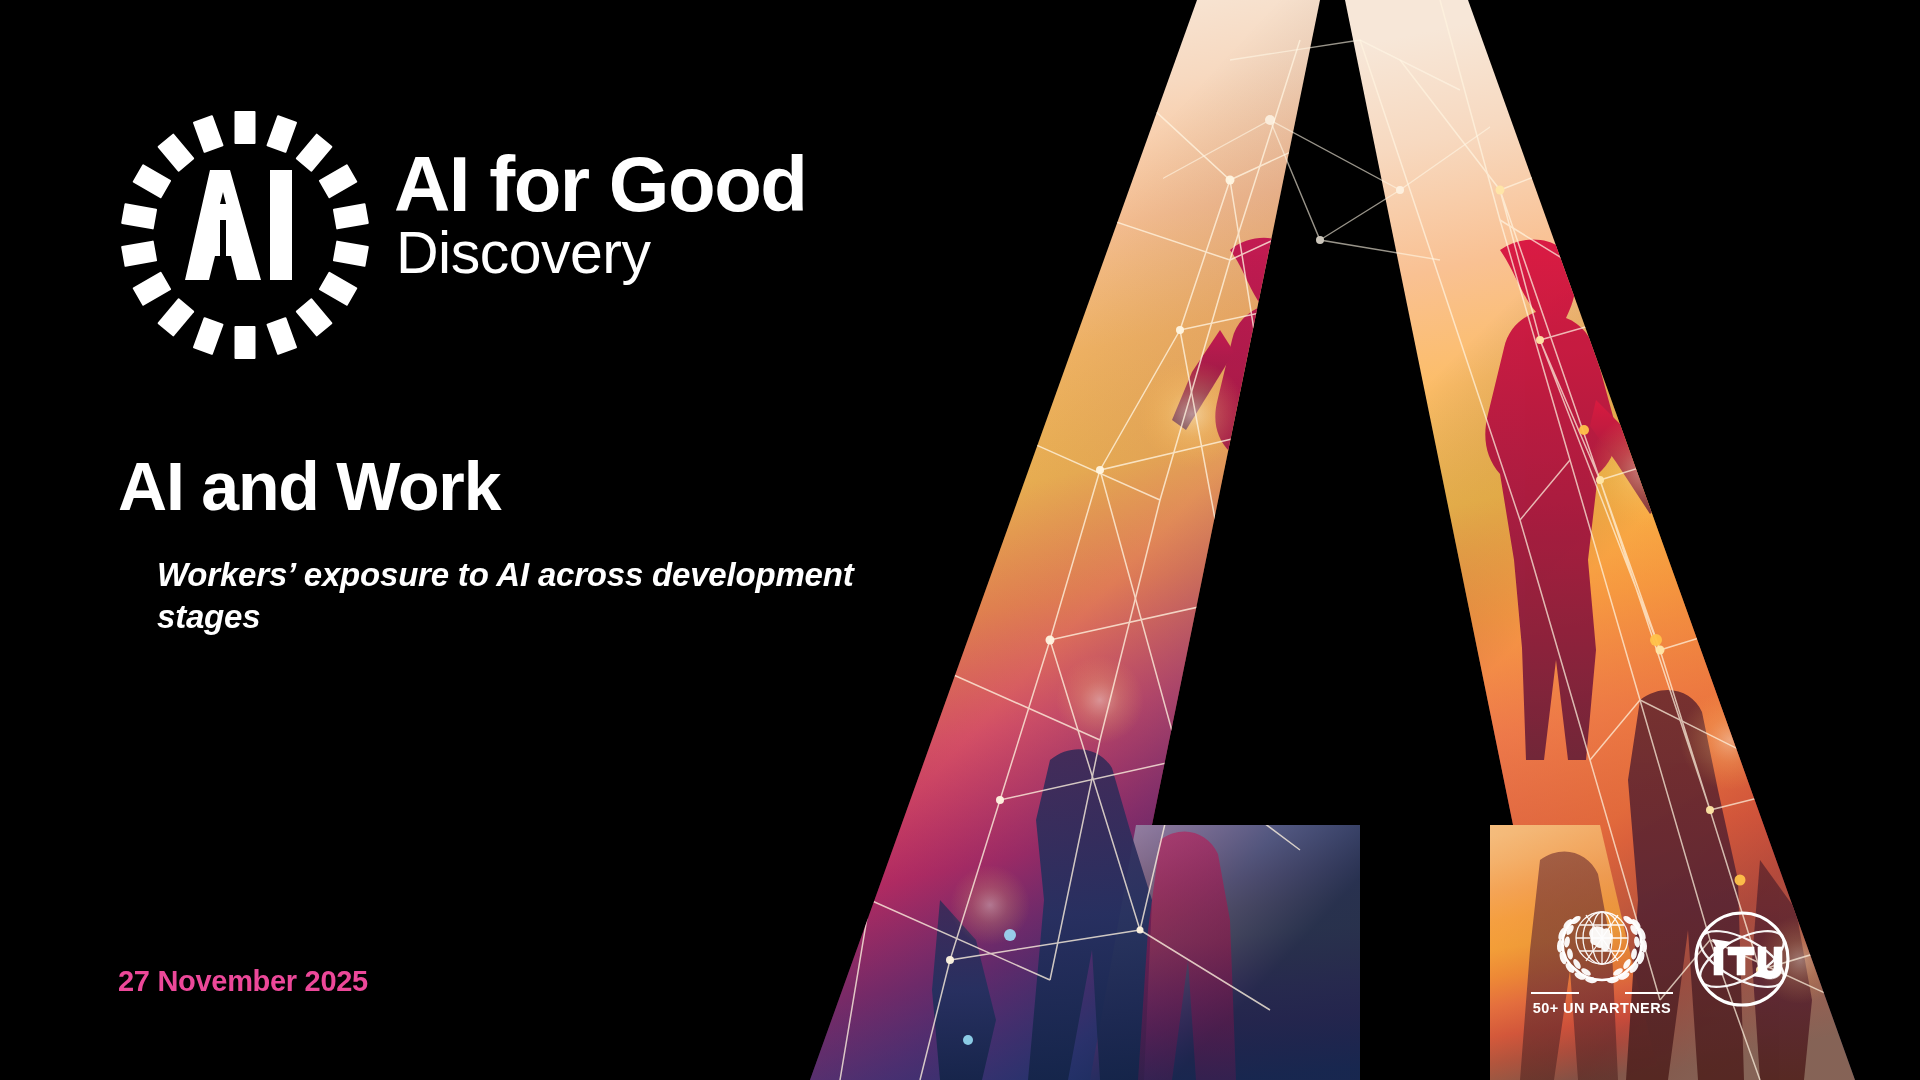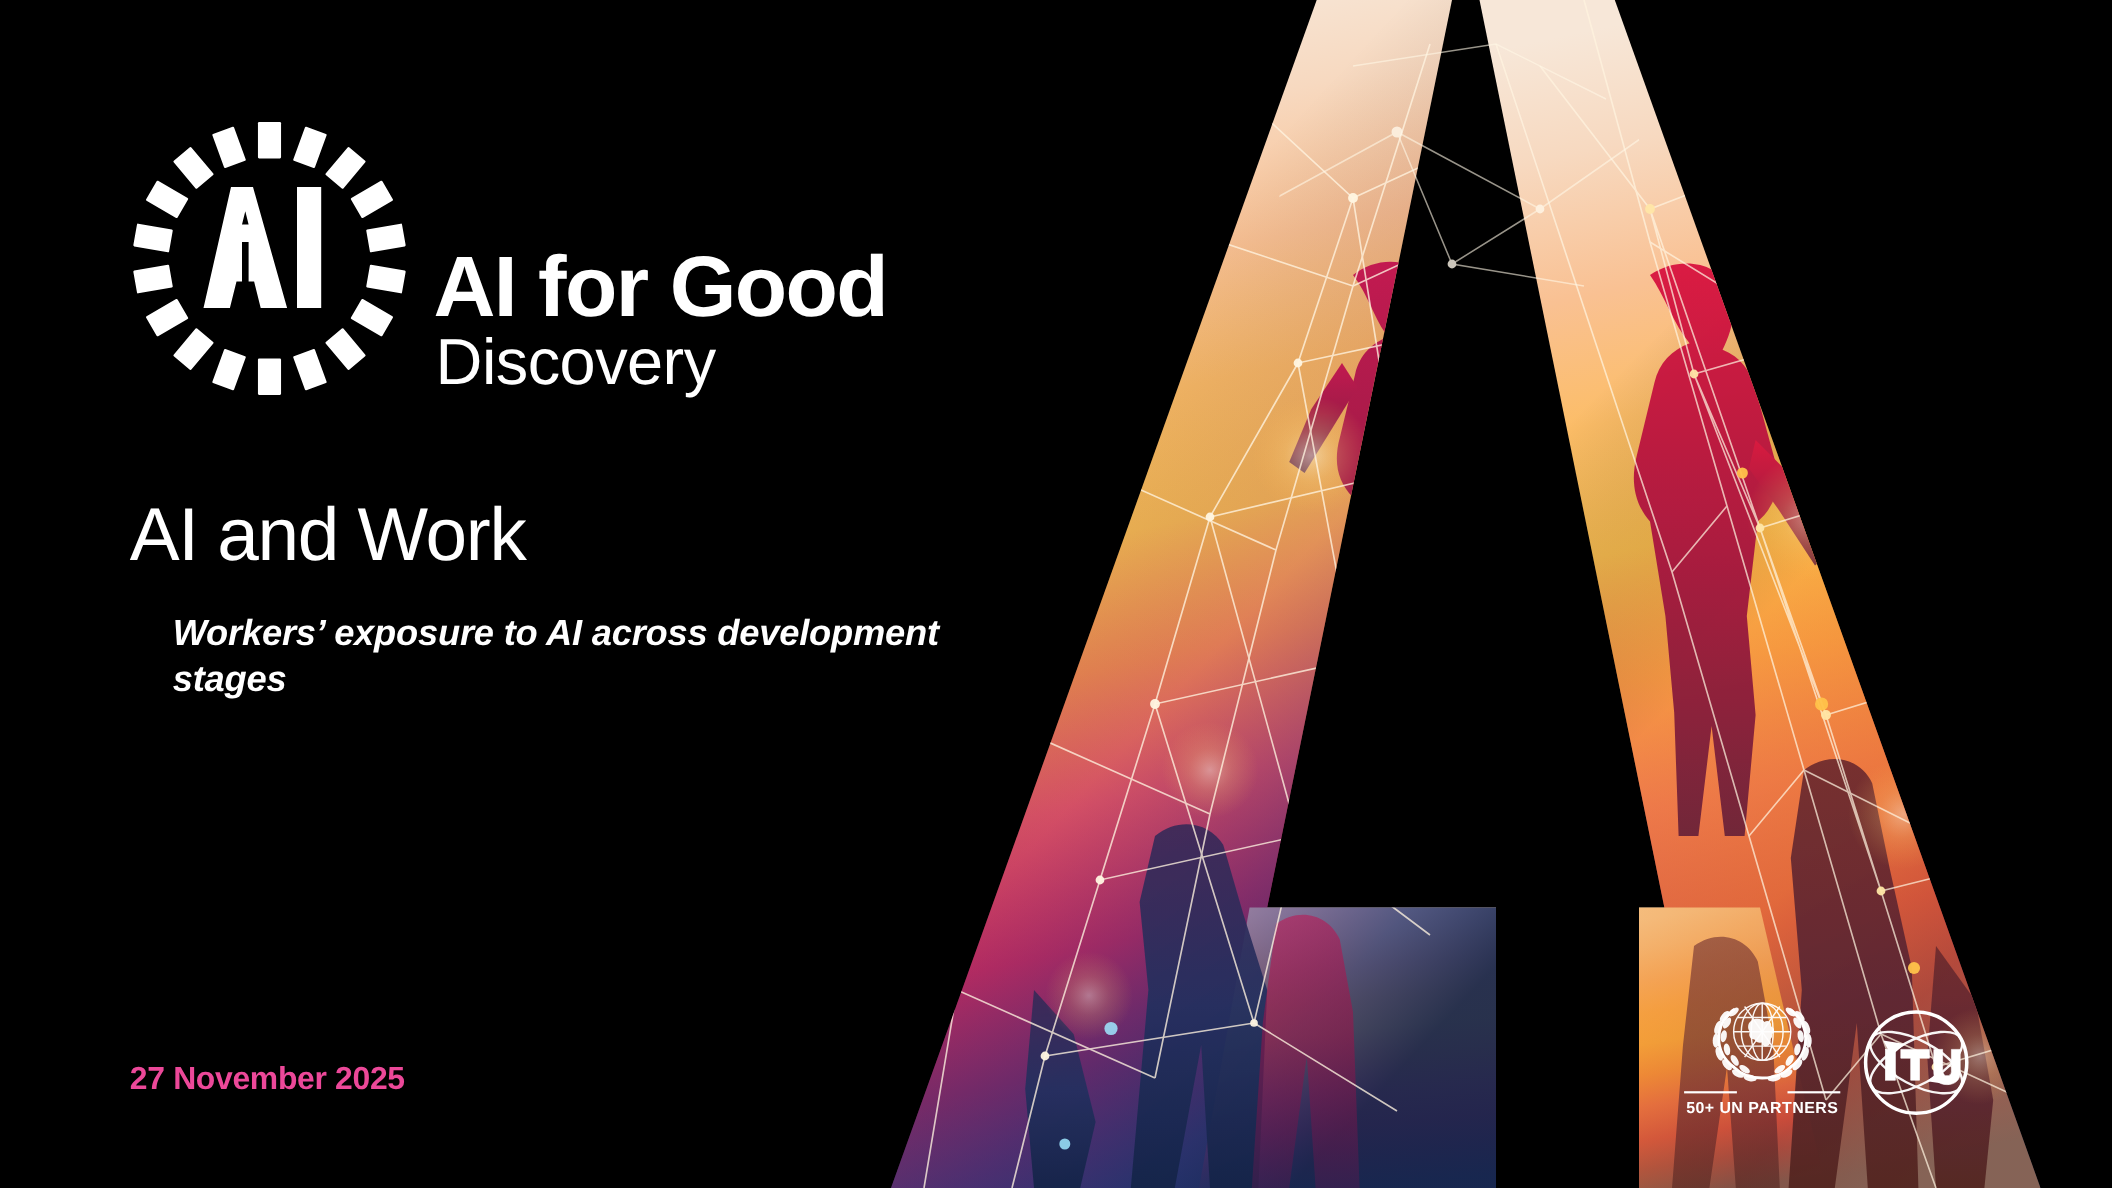--- a/index.html
+++ b/index.html
@@ -21,21 +21,21 @@
     left:0; top:0;
     width:960px; height:1080px;
     z-index:5;
   }
 
   
   .brand {
     position:absolute;
     left:118px; top:108px;
     display:flex;
-    align-items:flex-end;
+    align-items:flex-start;
   }
   .brand-mark {
     position:relative;
     width:254px; height:254px;
     flex:0 0 254px;
   }
   .brand-mark svg { display:block; width:254px; height:254px; }
 
   .brand-words {
     margin-left:22px;
@@ -61,21 +61,21 @@
   }
 
   
   .headline {
     position:absolute;
     left:118px; top:452px;
     width:810px;
   }
   .deck-title {
     font-size:68px;
-    font-weight:400;
+    font-weight:700;
     letter-spacing:-1.2px;
     line-height:1.0;
     color:#ffffff;
   }
   .deck-subtitle {
     margin-top:34px;
     font-size:33px;
     font-weight:600;
     font-style:italic;
     line-height:1.28;
@@ -103,21 +103,21 @@
     z-index:2;
     overflow:hidden;
   }
   .hero svg { display:block; width:1120px; height:1080px; }
 
   
   .badges {
     position:absolute;
     left:1546px; top:898px;
     display:flex;
-    align-items:flex-end;
+    align-items:center;
     gap:34px;
     z-index:8;
   }
   .un-badge { position:relative; width:112px; }
   .un-badge svg { display:block; width:112px; height:92px; }
   .un-rules {
     display:flex;
     justify-content:space-between;
     width:142px;
     margin-left:-15px;

